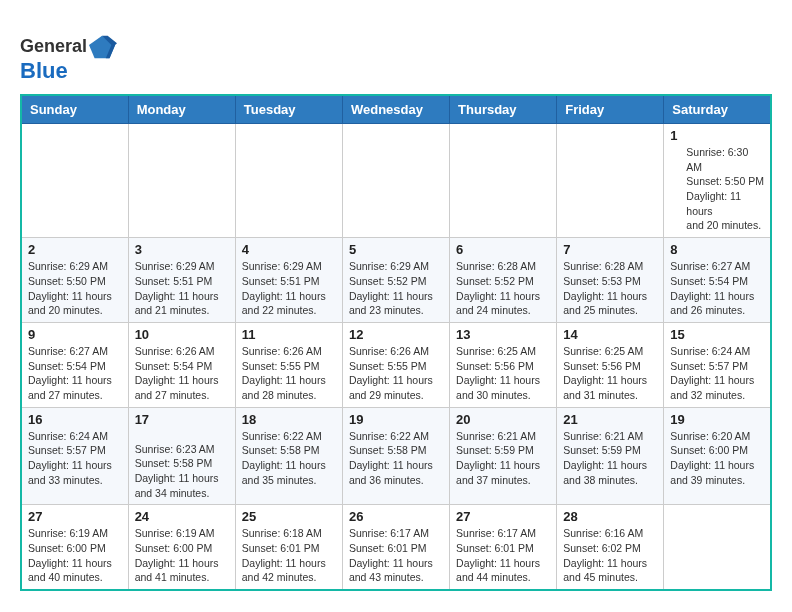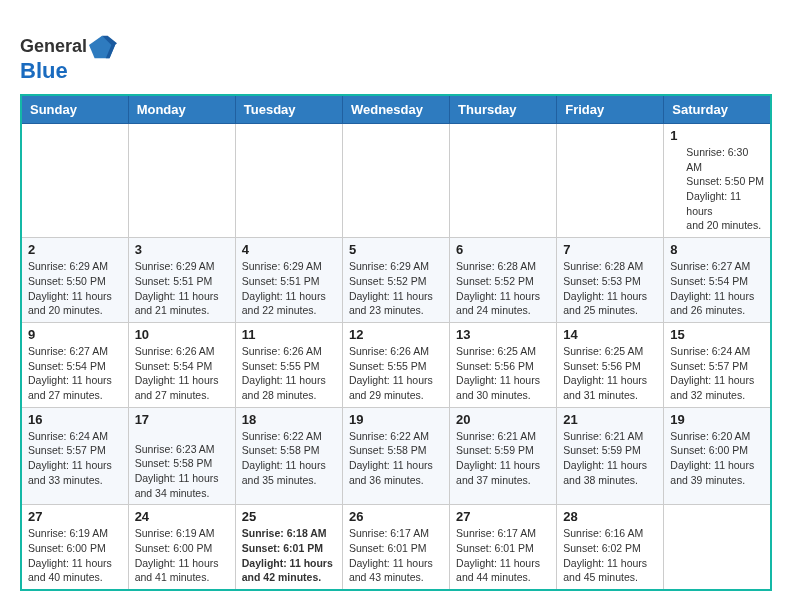--- a/index.html
+++ b/index.html
@@ -307,21 +307,21 @@
         </td>
         <td>
           <span class="day-number">24</span>
           <div class="day-info" style="white-space: pre-line;">Sunrise: 6:19 AM
 Sunset: 6:00 PM
 Daylight: 11 hours
 and 41 minutes.</div>
         </td>
         <td>
           <span class="day-number">25</span>
-          <div class="day-info" style="white-space: pre-line; font-weight: bold;">Sunrise: 6:18 AM
+          <div class="day-info" style="white-space: pre-line;">Sunrise: 6:18 AM
 Sunset: 6:01 PM
 Daylight: 11 hours
 and 42 minutes.</div>
         </td>
         <td>
           <span class="day-number">26</span>
           <div class="day-info" style="white-space: pre-line;">Sunrise: 6:17 AM
 Sunset: 6:01 PM
 Daylight: 11 hours
 and 43 minutes.</div>

